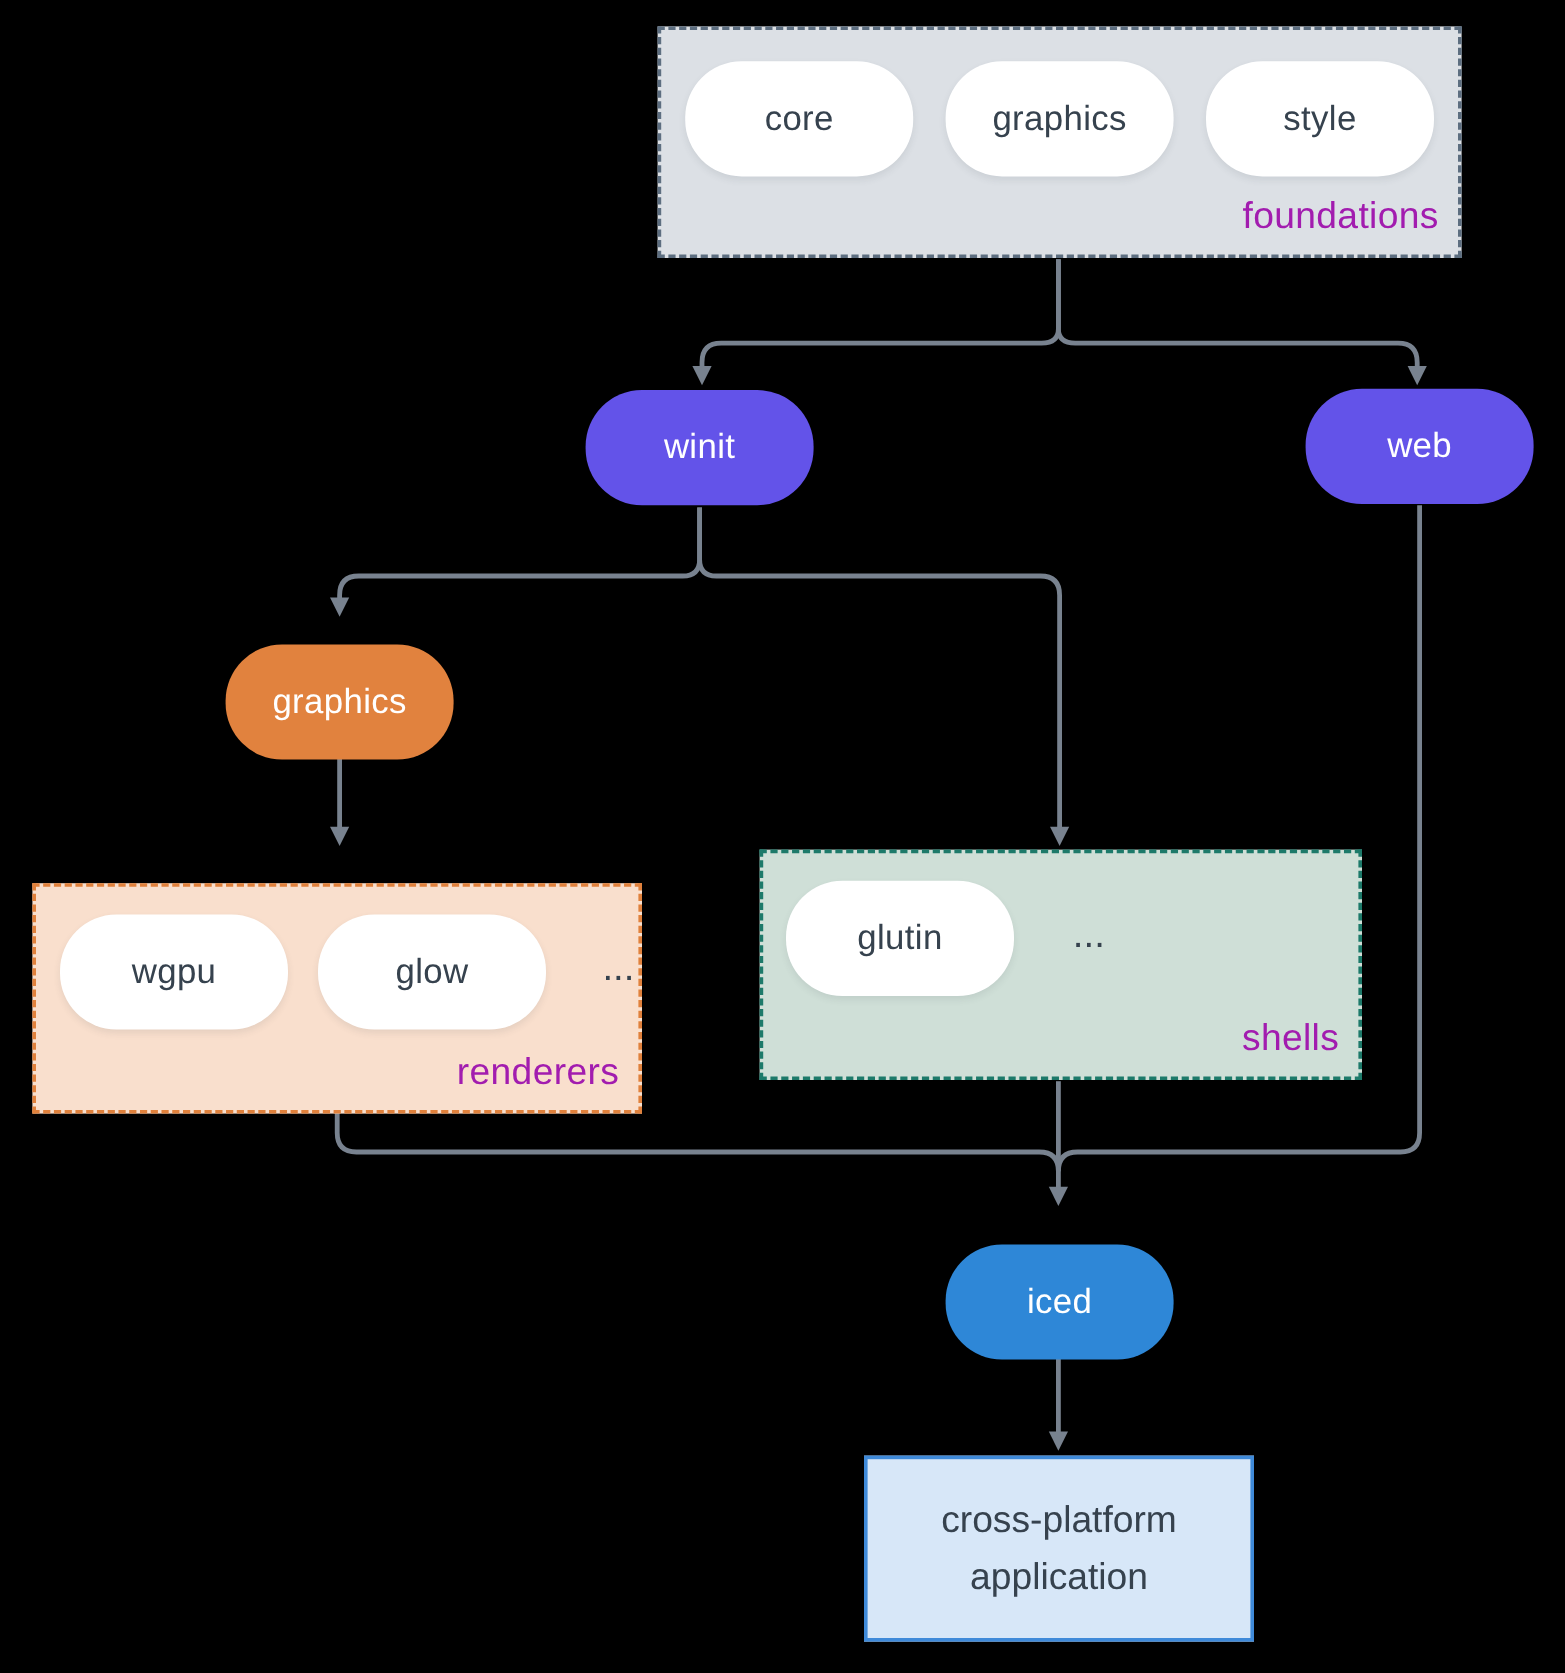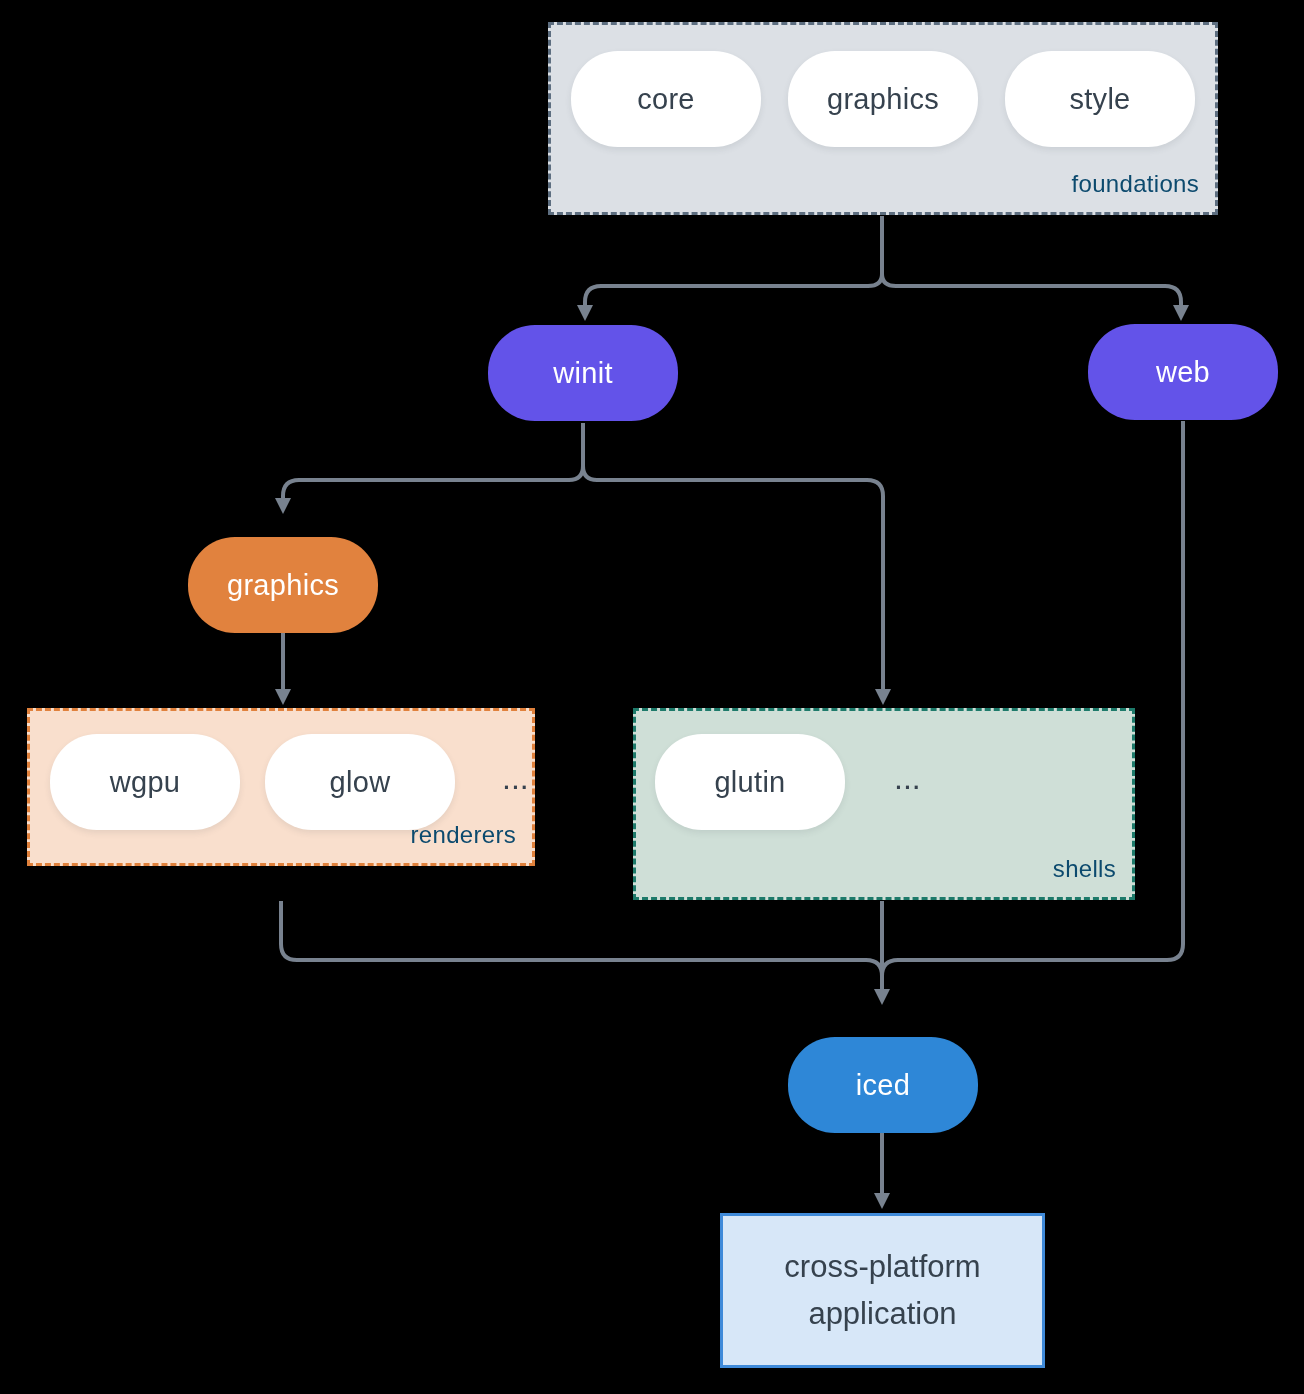--- a/index.html
+++ b/index.html
@@ -26,34 +26,34 @@
     box-sizing: border-box;
   }
   .group .pill-row {
     display: flex;
     align-items: center;
   }
   .group-label {
     position: absolute;
     right: 16px;
     bottom: 14px;
-    font-size: 24px;
-    color: #0c4a6e;
+    font-size: 31px;
+    color: #a21caf;
     letter-spacing: 0.3px;
   }
   .foundations {
     left: 548px; top: 22px;
     width: 670px; height: 193px;
     background: #dce0e5;
     border: 3px dashed #5d6e80;
   }
   .foundations .pill-row { padding: 26px 0 0 20px; gap: 27px; text-align: center; }
   .renderers {
-    left: 27px; top: 708px;
-    width: 508px; height: 158px;
+    left: 27px; top: 736px;
+    width: 508px; height: 192px;
     background: #f9dfcd;
     border: 3px dashed #e0813c;
   }
   .renderers .pill-row { padding: 23px 0 0 20px; gap: 25px; }
   .shells {
     left: 633px; top: 708px;
     width: 502px; height: 192px;
     background: #cfdfd7;
     border: 3px dashed #1d7a6a;
   }

